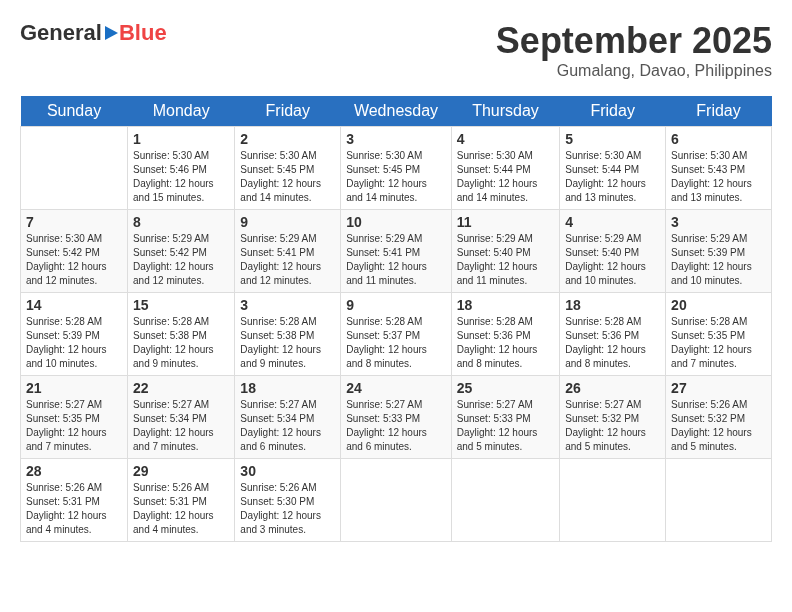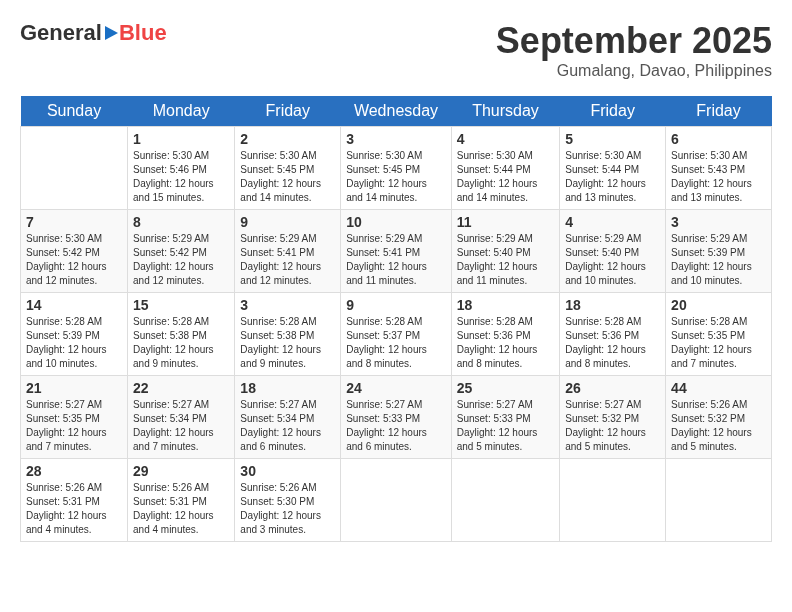--- a/index.html
+++ b/index.html
@@ -289,21 +289,21 @@
 and 5 minutes.</div>
         </td>
         <td>
           <span class="day-num">26</span>
           <div class="day-info" style="white-space: pre-line;">Sunrise: 5:27 AM
 Sunset: 5:32 PM
 Daylight: 12 hours
 and 5 minutes.</div>
         </td>
         <td>
-          <span class="day-num">44</span>
+          <span class="day-num">27</span>
           <div class="day-info" style="white-space: pre-line;">Sunrise: 5:26 AM
 Sunset: 5:32 PM
 Daylight: 12 hours
 and 5 minutes.</div>
         </td>
       </tr>
       <tr>
         <td>
           <span class="day-num">28</span>
           <div class="day-info" style="white-space: pre-line;">Sunrise: 5:26 AM

